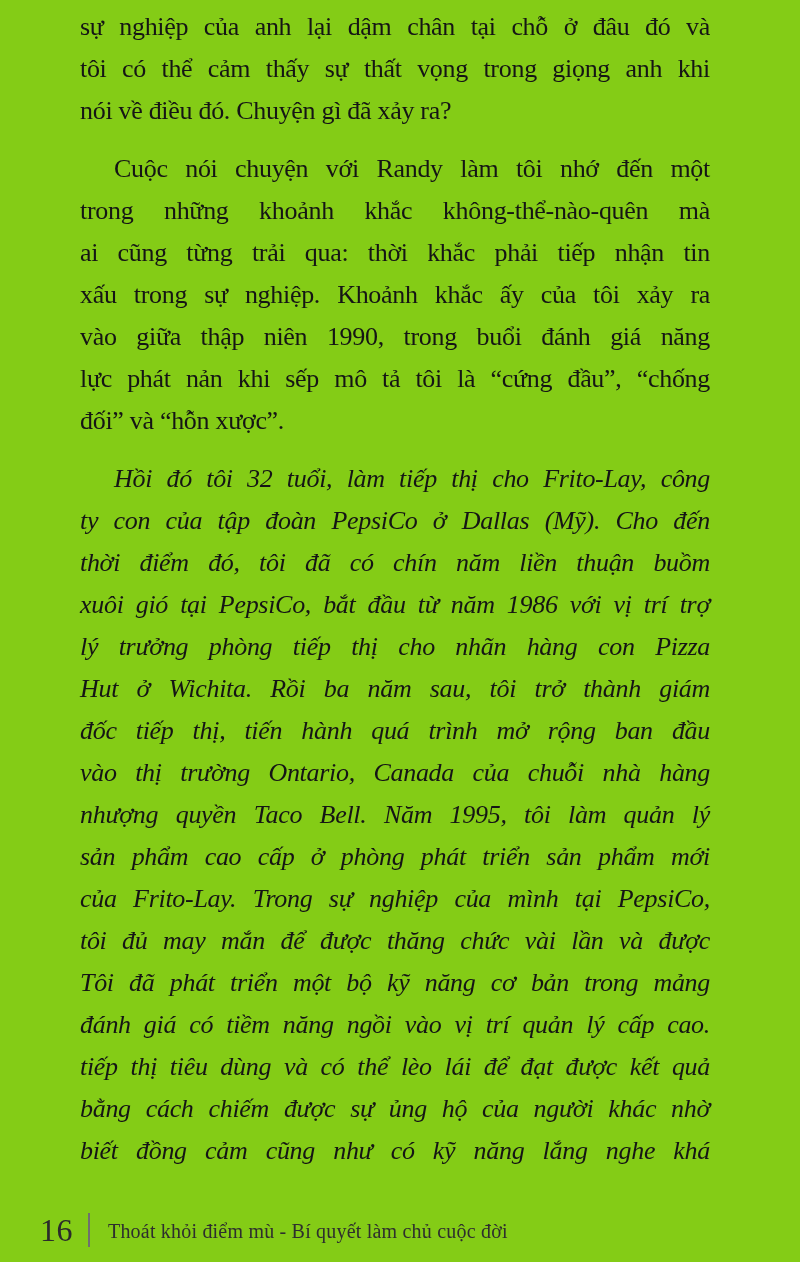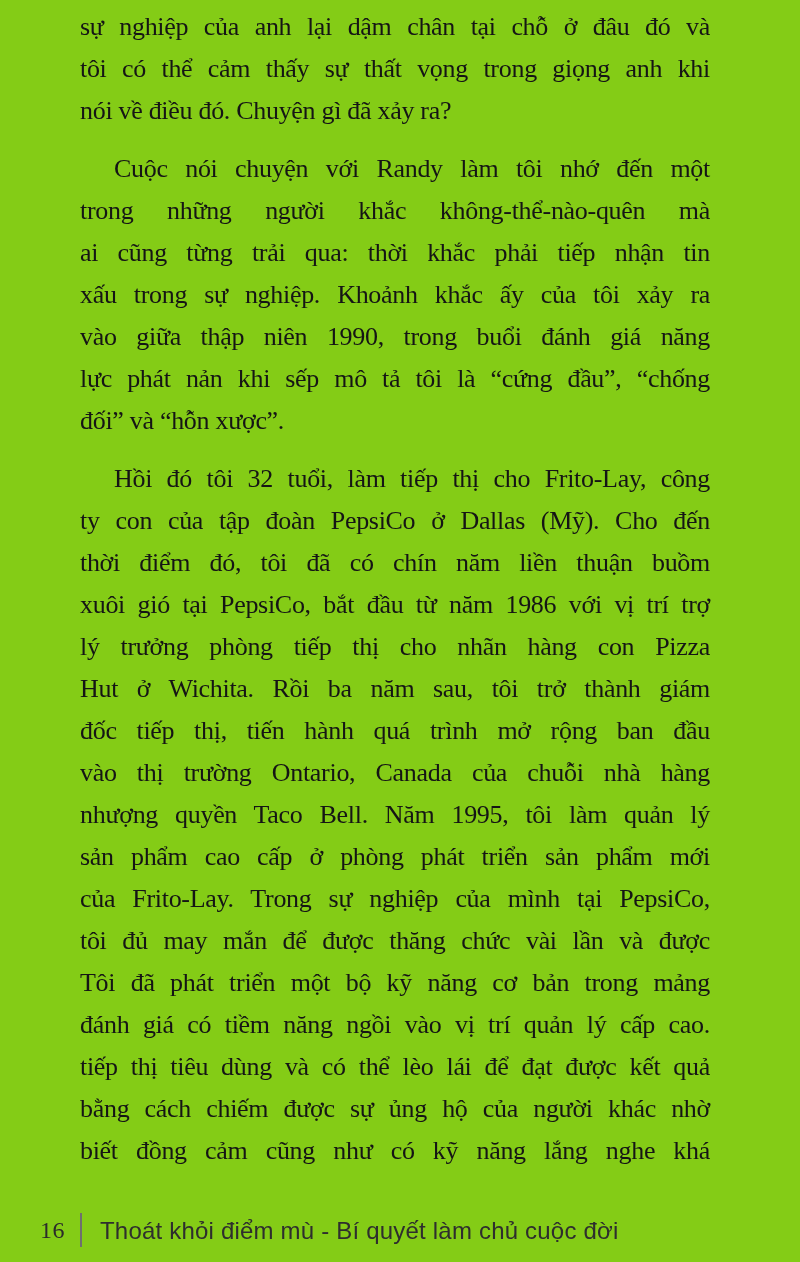--- a/index.html
+++ b/index.html
@@ -18,21 +18,21 @@
   .body-text {
     position: absolute;
     left: 80px;
     top: 6px;
     width: 630px;
     color: #151515;
   }
   .para {
     margin: 0 0 16px 0;
   }
-  .para:last-child { margin-bottom: 0; }
+  .para:last-child { margin-bottom: 0; font-style: italic; }
   .line {
     font-size: 26px;
     line-height: 42px;
     letter-spacing: -0.3px;
     white-space: nowrap;
     text-align: justify;
     text-align-last: justify;
     text-justify: inter-word;
   }
   .line.no-stretch {
@@ -45,53 +45,53 @@
   .footer {
     position: absolute;
     left: 40px;
     bottom: 10px;
     height: 44px;
     display: flex;
     align-items: center;
   }
   .page-number {
     font-family: "Liberation Serif", serif;
-    font-size: 24px;
+    font-size: 32px;
     color: #2b2b2b;
     letter-spacing: 0.5px;
   }
   .footer-divider {
     width: 2px;
     height: 34px;
     background: #6f6f6f;
     margin: 0 18px 0 15px;
   }
   .book-title {
-    font-family: Liberation Sans, sans-serif;
-    font-size: 24px;
+    font-family: Liberation Serif, serif;
+    font-size: 20px;
     font-weight: 400;
     color: #2e2e2e;
     letter-spacing: 0.2px;
     padding-top: 2px;
   }
 </style>
 </head>
 <body>
 
 <div class="page">
 
   <div class="body-text">
       <div class="para">
         <div class="line">sự nghiệp của anh lại dậm chân tại chỗ ở đâu đó và</div>
         <div class="line">tôi có thể cảm thấy sự thất vọng trong giọng anh khi</div>
         <div class="line no-stretch">nói về điều đó. Chuyện gì đã xảy ra?</div>
       </div>
       <div class="para indent">
         <div class="line">Cuộc nói chuyện với Randy làm tôi nhớ đến một</div>
-        <div class="line">trong những người khắc không-thể-nào-quên mà</div>
+        <div class="line">trong những khoảnh khắc không-thể-nào-quên mà</div>
         <div class="line">ai cũng từng trải qua: thời khắc phải tiếp nhận tin</div>
         <div class="line">xấu trong sự nghiệp. Khoảnh khắc ấy của tôi xảy ra</div>
         <div class="line">vào giữa thập niên 1990, trong buổi đánh giá năng</div>
         <div class="line">lực phát nản khi sếp mô tả tôi là “cứng đầu”, “chống</div>
         <div class="line no-stretch">đối” và “hỗn xược”.</div>
       </div>
       <div class="para indent">
         <div class="line">Hồi đó tôi 32 tuổi, làm tiếp thị cho Frito-Lay, công</div>
         <div class="line">ty con của tập đoàn PepsiCo ở Dallas (Mỹ). Cho đến</div>
         <div class="line">thời điểm đó, tôi đã có chín năm liền thuận buồm</div>

